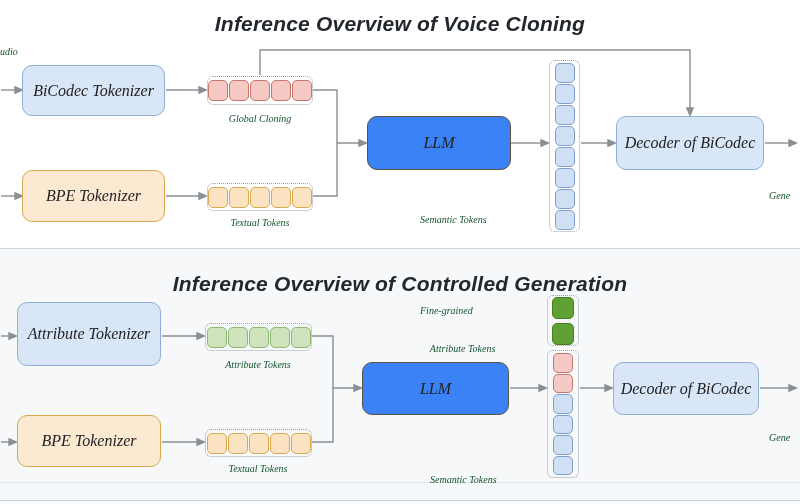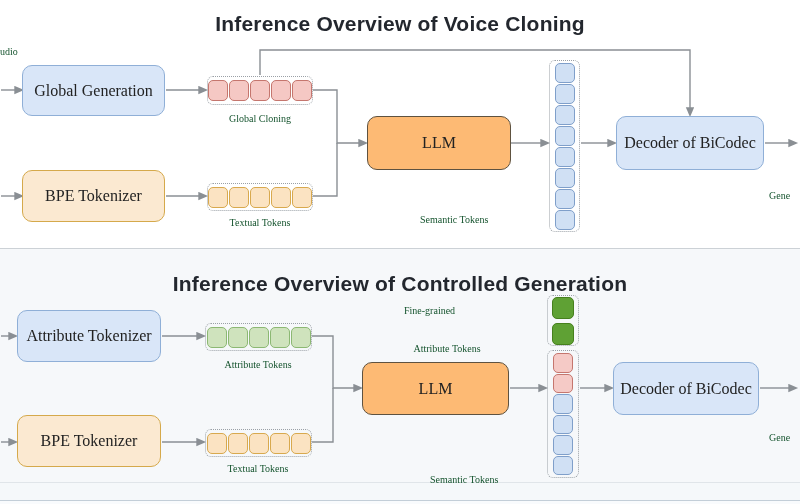--- a/index.html
+++ b/index.html
@@ -13,41 +13,41 @@
     font-family:"Liberation Sans", sans-serif;font-weight:700;
     font-size:21px;color:#23272e;letter-spacing:.2px;
   }
   .box{
     position:absolute;box-sizing:border-box;border-radius:10px;
     display:flex;align-items:center;justify-content:center;
     font-size:16px;color:#222;border:1.5px solid;
   }
   .box.blue{background:#d9e6f8;border-color:#8fafd7;}
   .box.cream{background:#fbe9d1;border-color:#d5a94b;}
-  .box.orange{background:#fdba74;border-color:#5e5240;border-width:1px;}
+  .box.orange{background:#3b82f6;border-color:#5e5240;border-width:1px;}
   .dashed{
     position:absolute;box-sizing:border-box;border:1px dotted #9aa0a6;
     border-radius:6px;display:flex;align-items:center;justify-content:center;
   }
   .tok-row{flex-direction:row;gap:1px;}
   .tok-col{flex-direction:column;gap:1px;}
   .sq{box-sizing:border-box;border:1.5px solid;border-radius:5px;width:20px;height:21px;}
   .tok-col .sq{width:20px;height:20px;}
   .col-green .sq{width:22px;height:22px;}
   .col-green{gap:4px;}
   .col-mixed .sq{width:20px;height:19.5px;}
   .subcol{display:flex;flex-direction:column;gap:1px;}
   .lbl{
     position:absolute;font-size:10px;color:#14532d;line-height:19px;white-space:pre;
   }
   .lbl.center{text-align:center;}
   .lbl.right{text-align:left;}
   .divider{position:absolute;left:0;width:800px;height:1px;}
   svg.wires{position:absolute;left:0;top:0;z-index:1;}
-  .layer{position:absolute;left:0;top:0;width:800px;height:504px;}
+  .layer{position:absolute;left:0;top:0;width:800px;height:504px;font-style:italic;}
   .z2{z-index:2;}
 </style>
 </head>
 <body>
 
 <div class="abs" style="left:0;top:249px;width:800px;height:233px;background:#f6f8fa;"></div>
 <div class="divider" style="top:248px;background:#ccd1d6;"></div>
 <div class="abs" style="left:0;top:483px;width:800px;height:21px;background:#f5f8fa;"></div>
 <div class="divider" style="top:482px;background:#e0e5e9;"></div>
 <div class="divider" style="top:500px;background:#c3ced8;"></div>
@@ -84,21 +84,21 @@
   </g>
 </svg>
 
 <div class="layer z2">
 
   <div class="sec-title" style="top:12px;">Inference Overview of Voice Cloning</div>
 
   <div class="lbl" style="left:0;top:42px;">udio</div>
 
   <div class="box blue" style="left:22px;top:65px;width:143px;height:51px;">
-    <span>Global Generation</span>
+    <span>BiCodec Tokenizer</span>
   </div>
 
   <div class="box cream" style="left:22px;top:170px;width:143px;height:52px;">
     <span>BPE Tokenizer</span>
   </div>
 
   <div class="dashed tok-row" style="left:207px;top:76px;width:106px;height:29px;">
       <div class="sq" style="background: rgb(245, 200, 196); border-color: rgb(197, 118, 110);"></div>
       <div class="sq" style="background: rgb(245, 200, 196); border-color: rgb(197, 118, 110);"></div>
       <div class="sq" style="background: rgb(245, 200, 196); border-color: rgb(197, 118, 110);"></div>
@@ -133,21 +133,21 @@
   <div class="lbl right" style="left:420px;top:210px;width:125px;">Semantic Tokens</div>
 
   <div class="box blue" style="left:616px;top:116px;width:148px;height:54px;">
     <span>Decoder of BiCodec</span>
   </div>
 
   <div class="lbl" style="left:769px;top:186px;">Gene</div>
 
   <div class="sec-title" style="top:272px;">Inference Overview of Controlled Generation</div>
 
-  <div class="box blue" style="left:17px;top:310px;width:144px;height:52px;">
+  <div class="box blue" style="left:17px;top:302px;width:144px;height:64px;">
     <span>Attribute Tokenizer</span>
   </div>
 
   <div class="box cream" style="left:17px;top:415px;width:144px;height:52px;">
     <span>BPE Tokenizer</span>
   </div>
 
   <div class="dashed tok-row" style="left:205px;top:323px;width:107px;height:28px;">
       <div class="sq" style="background: rgb(207, 227, 189); border-color: rgb(140, 184, 115);"></div>
       <div class="sq" style="background: rgb(207, 227, 189); border-color: rgb(140, 184, 115);"></div>
@@ -163,21 +163,21 @@
       <div class="sq" style="background: rgb(251, 227, 194); border-color: rgb(216, 169, 78);"></div>
       <div class="sq" style="background: rgb(251, 227, 194); border-color: rgb(216, 169, 78);"></div>
       <div class="sq" style="background: rgb(251, 227, 194); border-color: rgb(216, 169, 78);"></div>
     </div>
   <div class="lbl center" style="left:188px;top:459px;width:140px;">Textual Tokens</div>
 
   <div class="box orange" style="left:362px;top:362px;width:147px;height:53px;">
     <span>LLM</span>
   </div>
 
-  <div class="lbl right" style="left:404px;top:301px;width:125px;"><span>Fine-grained</span><br>
+  <div class="lbl right" style="left:420px;top:301px;width:125px;"><span>Fine-grained</span><br>
     <span>Attribute Tokens</span></div>
 
   <div class="dashed tok-col col-green" style="left:547px;top:295px;width:32px;height:51px;">
       <div class="sq" style="background: rgb(95, 161, 52); border-color: rgb(70, 128, 29);"></div>
       <div class="sq" style="background: rgb(95, 161, 52); border-color: rgb(70, 128, 29);"></div>
     </div>
 
   <div class="dashed tok-col col-mixed" style="left:547px;top:350px;width:32px;height:128px;">
     <div class="subcol">
         <div class="sq" style="background: rgb(245, 202, 198); border-color: rgb(197, 118, 110);"></div>

